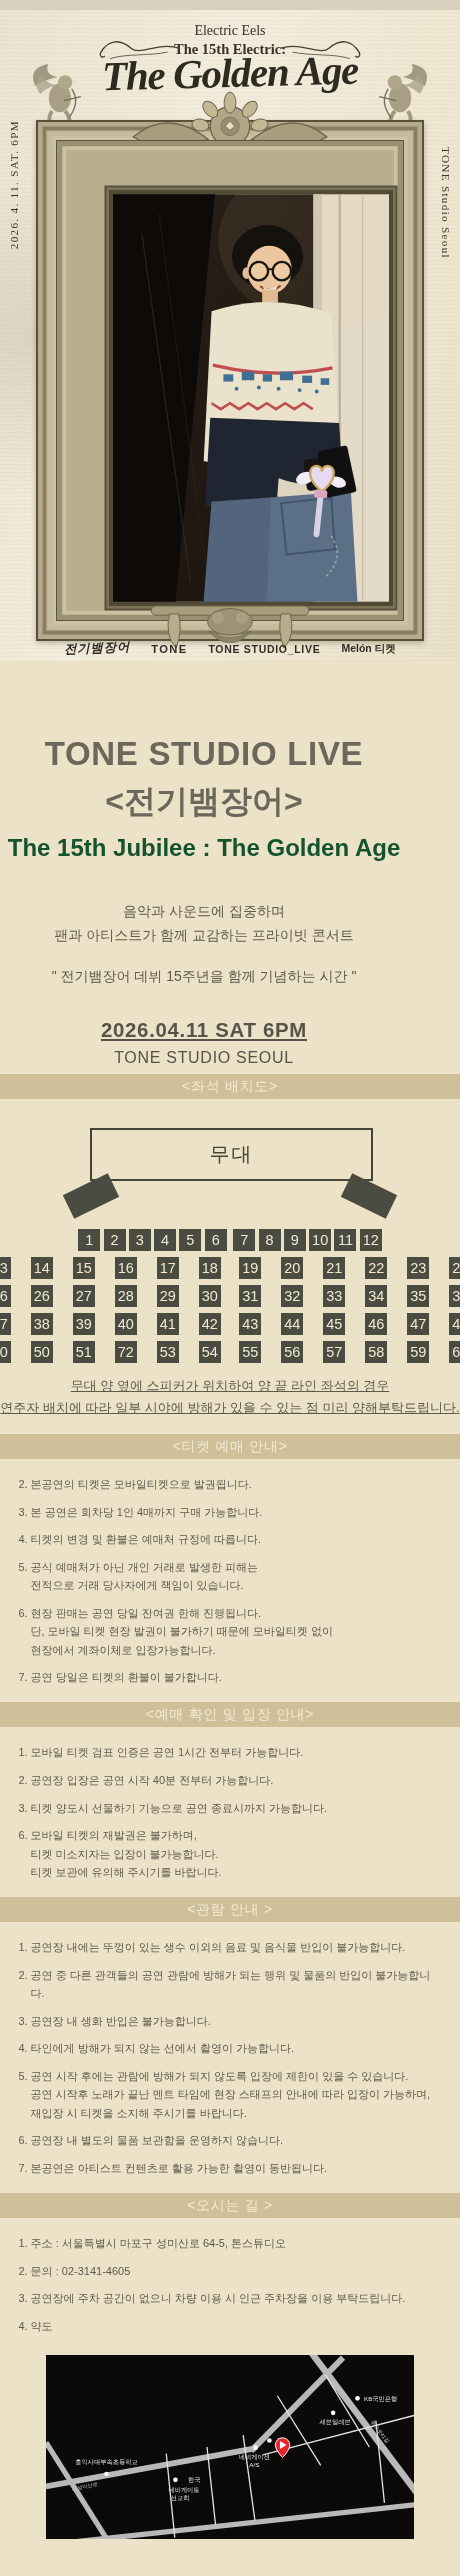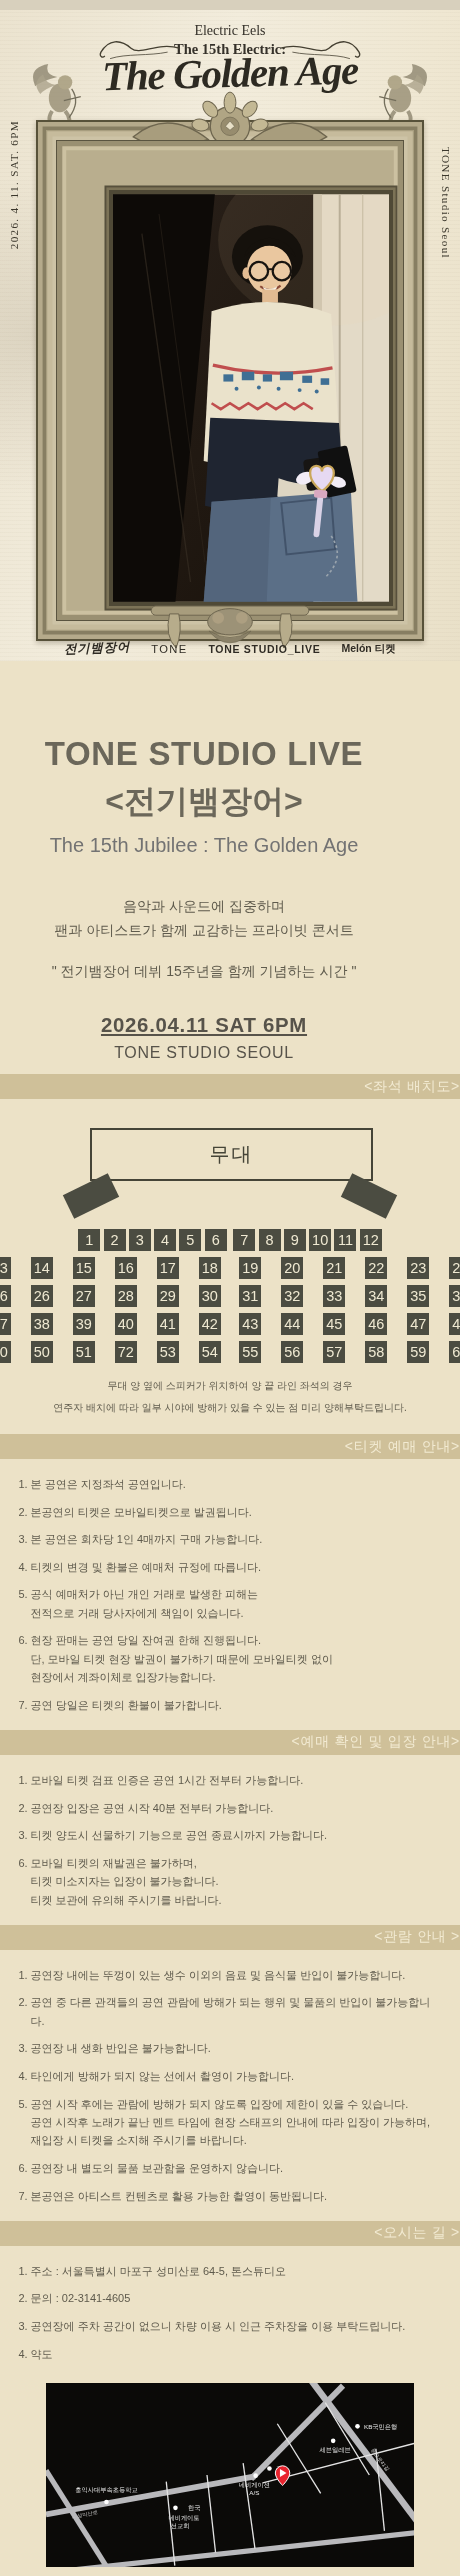--- a/index.html
+++ b/index.html
@@ -35,57 +35,57 @@
         box-shadow:inset 0 0 0 5.3px #9a9072,inset 0 0 0 9.2px #ccc1a1;}
   .photo{position:absolute;left:56px;top:53px;width:276px;height:408px;
         box-shadow:0 0 0 4px #4f4936,0 0 0 6.6px #7c7357,0 0 0 8.5px #57503c;}
   .photo svg{display:block;}
   .crest{position:absolute;left:50%;top:-34px;transform:translateX(-50%);}
   .bottom-orn{position:absolute;left:50%;bottom:-17px;transform:translateX(-50%);}
   .logos{position:absolute;left:0;bottom:4px;width:100%;display:flex;justify-content:center;
         align-items:center;gap:21px;color:#2f2b24;}
   .logo-eel{font-family:"Liberation Serif",serif;font-style:italic;font-weight:700;font-size:12.5px;
         letter-spacing:0.7px;transform:rotate(-2deg);}
-  .logo-tone{font-weight:400;font-size:11.2px;letter-spacing:1.3px;}
+  .logo-tone{font-weight:700;font-size:11.2px;letter-spacing:1.3px;}
   .logo-tsl{font-weight:700;font-size:10.5px;letter-spacing:0.7px;}
   .logo-melon{font-weight:700;font-size:10.5px;}
 
   
   .intro{position:absolute;top:651px;left:0;width:408px;text-align:center;color:#5e5a4c;}
   .intro .title{margin-top:74px;font-size:33px;font-weight:700;color:#6b675a;letter-spacing:0.7px;}
   .intro .artist{margin-top:6.6px;font-size:32px;font-weight:700;color:#6b675a;}
-  .intro .jubilee{margin-top:10.5px;font-size:20px;font-weight:400;color:#737373;}
+  .intro .jubilee{margin-top:10.5px;font-size:24px;font-weight:700;color:#14532d;}
   .intro .desc{margin-top:37px;font-size:14px;line-height:24px;}
   .intro .quote{margin-top:21px;font-size:14px;}
   .intro .date{margin-top:33px;font-size:20.4px;font-weight:700;color:#57534a;letter-spacing:0.7px;text-decoration:underline;}
   .intro .venue{margin-top:6.6px;font-size:16px;color:#57534a;letter-spacing:0.7px;}
 
   
   .band{width:460px;height:25px;background:#cfc099;color:#f2ead2;display:flex;align-items:center;
-        justify-content:flex-end;font-size:14px;letter-spacing:0.7px;}
+        justify-content:center;font-size:14px;letter-spacing:0.7px;}
   .band-seating{position:absolute;top:1064px;left:0;}
 
   
   .seating{position:absolute;top:1089px;left:0;width:460px;height:335px;color:#5e5a4c;}
   .stage{position:absolute;left:90px;top:29px;width:283px;height:53px;border:2.6px solid #454437;
         box-sizing:border-box;display:flex;align-items:center;justify-content:center;
         font-size:20px;color:#454437;letter-spacing:2px;}
   .speaker{position:absolute;top:84px;width:50px;height:26px;background:#4b4c41;}
   .speaker.left{left:66px;transform:rotate(-26deg);}
   .speaker.right{right:66px;transform:rotate(26deg);}
   .seat-rows{position:absolute;top:130px;left:0;width:100%;display:flex;flex-direction:column;
         gap:6px;align-items:center;}
   .seat-row{display:flex;gap:18.4px;}
   .seat-row.front{gap:6.6px;}
   .seat-block{display:flex;gap:20px;}
   .seat-row.front .seat-block{gap:3.3px;}
   .seat{width:22px;height:22px;background:#4b4c41;color:#efe9d2;display:flex;align-items:center;
         justify-content:center;font-size:14.5px;}
-  .seat-note{position:absolute;top:276px;left:0;width:100%;text-align:center;font-size:10px;
-        line-height:22.4px;color:#5e5a4c;}
+  .seat-note{position:absolute;top:276px;left:0;width:100%;text-align:center;font-size:13px;
+        line-height:22.4px;color:#5e5a4c;text-decoration:underline;}
 
   
   .sections{position:absolute;top:1424px;left:0;width:460px;}
   .item-list{padding:16px 20px 6.6px 18.4px;}
   .item{margin:0 0 9.2px 0;font-size:11px;line-height:18.4px;color:#5e5a4c;white-space:pre-line;
         padding-left:12px;text-indent:-12px;}
 
   
   .map-wrap{width:368px;height:184px;margin:4px auto 0 auto;background:#0b0a08;}
   .map-wrap svg{display:block;}
@@ -345,21 +345,20 @@
       <span>무대 양 옆에 스피커가 위치하여 양 끝 라인 좌석의 경우</span><br>
       <span>연주자 배치에 따라 일부 시야에 방해가 있을 수 있는 점 미리 양해부탁드립니다.</span>
     </div>
   </section>
 
   <div class="sections">
       <div class="band">
         <span>&lt;티켓 예매 안내&gt;</span>
       </div>
       <div class="item-list">
-        <p class="item">1. 본 공연은  지정좌석 공연입니다.</p>
         <p class="item">2. 본공연의 티켓은 모바일티켓으로 발권됩니다.</p>
         <p class="item">3. 본 공연은 회차당 1인 4매까지 구매 가능합니다.</p>
         <p class="item">4. 티켓의 변경 및 환불은 예매처 규정에 따릅니다.</p>
         <p class="item">5. 공식 예매처가 아닌 개인 거래로 발생한 피해는
 전적으로 거래 당사자에게 책임이 있습니다.</p>
         <p class="item">6. 현장 판매는 공연 당일 잔여권 한해 진행됩니다.
 단, 모바일 티켓 현장 발권이 불가하기 때문에 모바일티켓 없이
 현장에서 계좌이체로 입장가능합니다.</p>
         <p class="item">7. 공연 당일은 티켓의 환불이 불가합니다.</p>
       </div>

